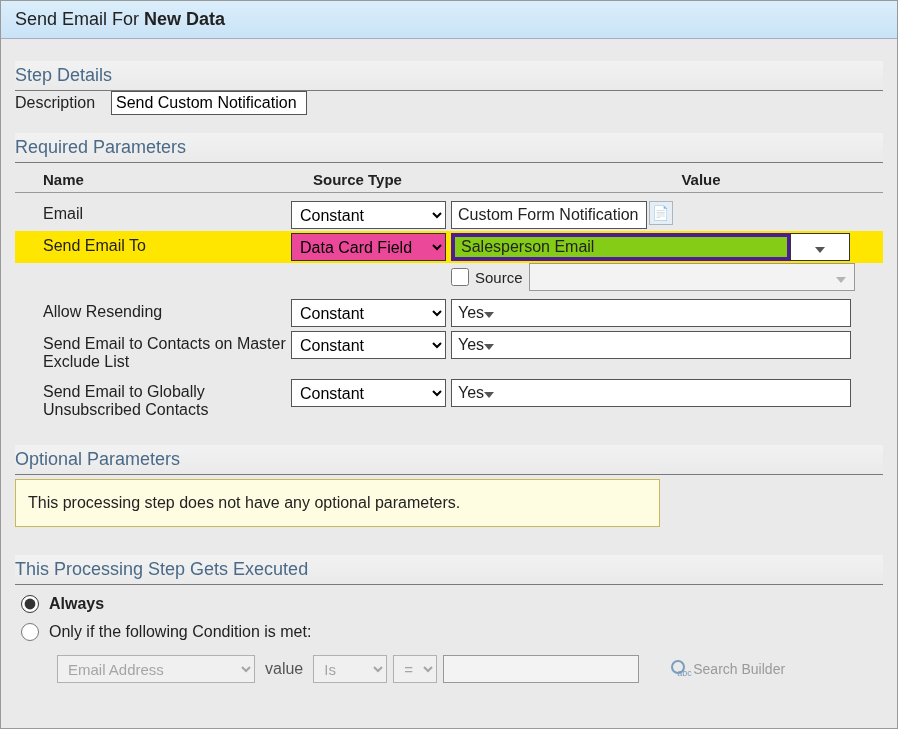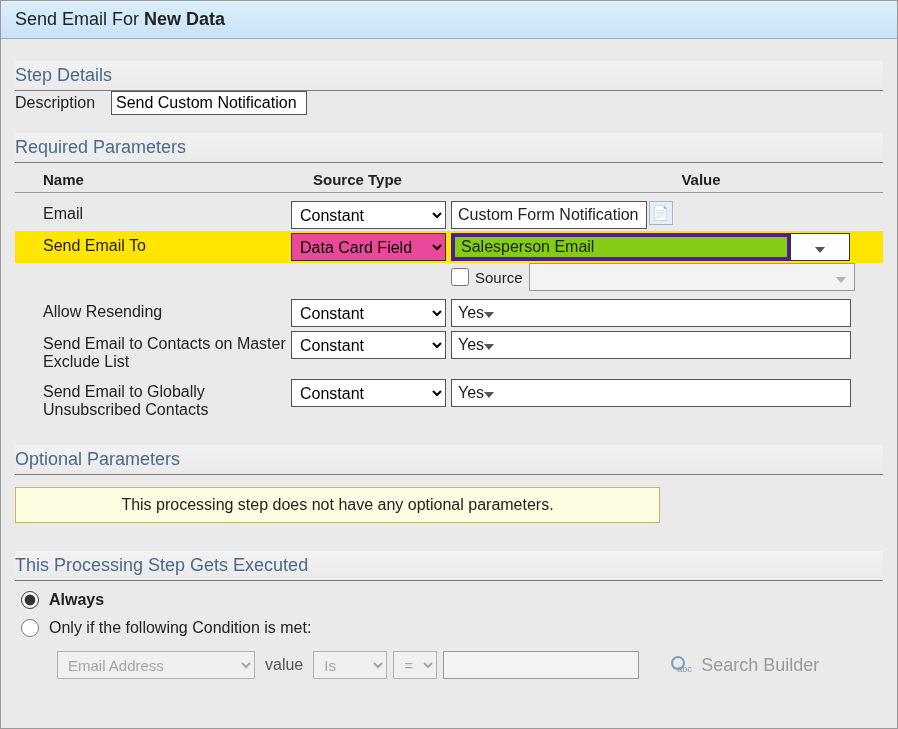--- a/index.html
+++ b/index.html
@@ -105,44 +105,43 @@
     width:24px; height:24px; border:1px solid #a8b6c4; background:#e8eef4;
     display:inline-flex; align-items:center; justify-content:center; color:#77838f;
     font-size:14px; margin-left:2px;
   }
   .caret-dn::after {
     content:""; display:inline-block; width:0; height:0;
     border-left:5px solid transparent; border-right:5px solid transparent;
     border-top:6px solid #555;
   }
   .optional-msg {
-    margin-top: 12px;
+    margin-top: 4px;
     border: 1px solid #c9b85a;
     background: #fffde1;
-    padding: 8px 12px;
+    padding: 14px 12px;
     width: 645px;
     font-size: 16px;
-    text-align: center;
   }
   .exec-section { margin-top: 28px; }
   .radio-row { display:flex; align-items:center; margin: 10px 0 6px 6px; font-size:16px;}
   .radio-row input[type=radio] { width:18px; height:18px; margin-right:10px; accent-color:#333;}
   .radio-row.bold { font-weight:bold; }
   .cond-row {
     display:flex; align-items:center; margin: 14px 0 0 42px; gap:6px; font-size:16px;
   }
   .cond-row select, .cond-row input.cond-input {
     height:28px; font-size:15px; border:1px solid #999; background:#f3f3f3; color:#888; padding:0 6px;
   }
   .cond-field { width:198px; }
   .cond-val-lbl { margin:0 4px; color:#555;}
   .cond-op { width:74px; }
   .cond-eq { width:44px; }
   .cond-blank { width:196px; background:#f3f3f3;}
-  .search-builder { color:#9a9a9a; margin-left:26px; display:flex; align-items:center; gap:8px; font-size:18px;}
+  .search-builder { color:#9a9a9a; margin-left:26px; display:flex; align-items:center; font-size:14px;}
   .sb-icon {
     width:22px; height:18px; display:inline-block; position:relative;
   }
   .sb-icon::before {
     content:""; position:absolute; left:0; top:0; width:10px; height:10px;
     border:2px solid #7a9dbd; border-radius:50%;
   }
   .sb-icon::after {
     content:"abc"; position:absolute; left:6px; top:8px; font-size:9px; color:#7a9dbd;
   }

